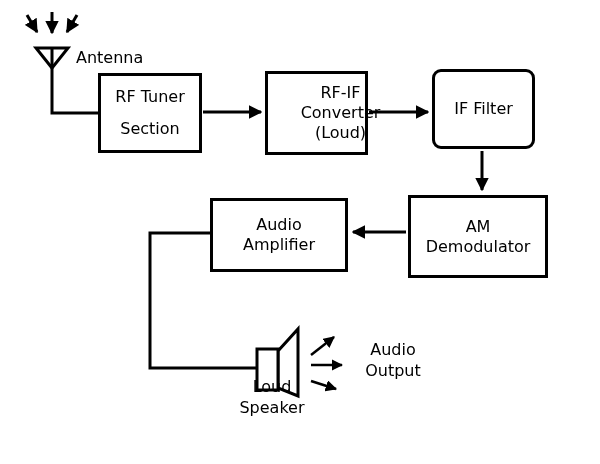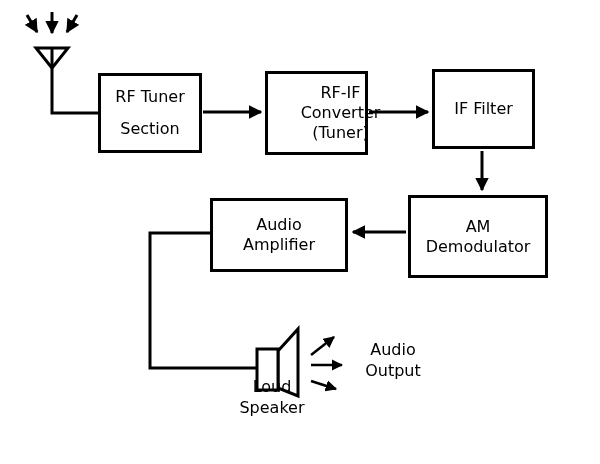--- a/index.html
+++ b/index.html
@@ -90,37 +90,38 @@
   </svg>
 
   <div class="block" style="left:98px; top:73px; width:104px; height:80px;gap:12px;">
     <div class="line">RF Tuner</div>
     <div class="line">Section</div>
   </div>
 
   <div class="block" style="left:265px; top:71px; width:103px; height:84px;padding-left:48px;">
     <div class="line">RF-IF</div>
     <div class="line">Converter</div>
-    <div class="line">(Tuner)</div>
+    <div class="line">(Loud)</div>
   </div>
 
-  <div class="block" style="left:432px; top:69px; width:103px; height:80px;">
+  <div class="block" style="left:432px; top:69px; width:103px; height:80px;border-radius:9px;">
     <div class="line">IF Filter</div>
   </div>
 
   <div class="block" style="left:408px; top:195px; width:140px; height:83px;">
     <div class="line">AM</div>
     <div class="line">Demodulator</div>
   </div>
 
   <div class="block" style="left:210px; top:198px; width:138px; height:74px;">
     <div class="line">Audio</div>
     <div class="line">Amplifier</div>
   </div>
 
+  <div class="float-label" style="left:76px; top:47px;">Antenna</div>
 
   <div class="float-label center" style="left:212px; top:376px; width:120px;">
     <div>Loud</div>
     <div>Speaker</div>
   </div>
 
   <div class="float-label center" style="left:347px; top:339px; width:92px;">
     <div>Audio</div>
     <div>Output</div>
   </div>

